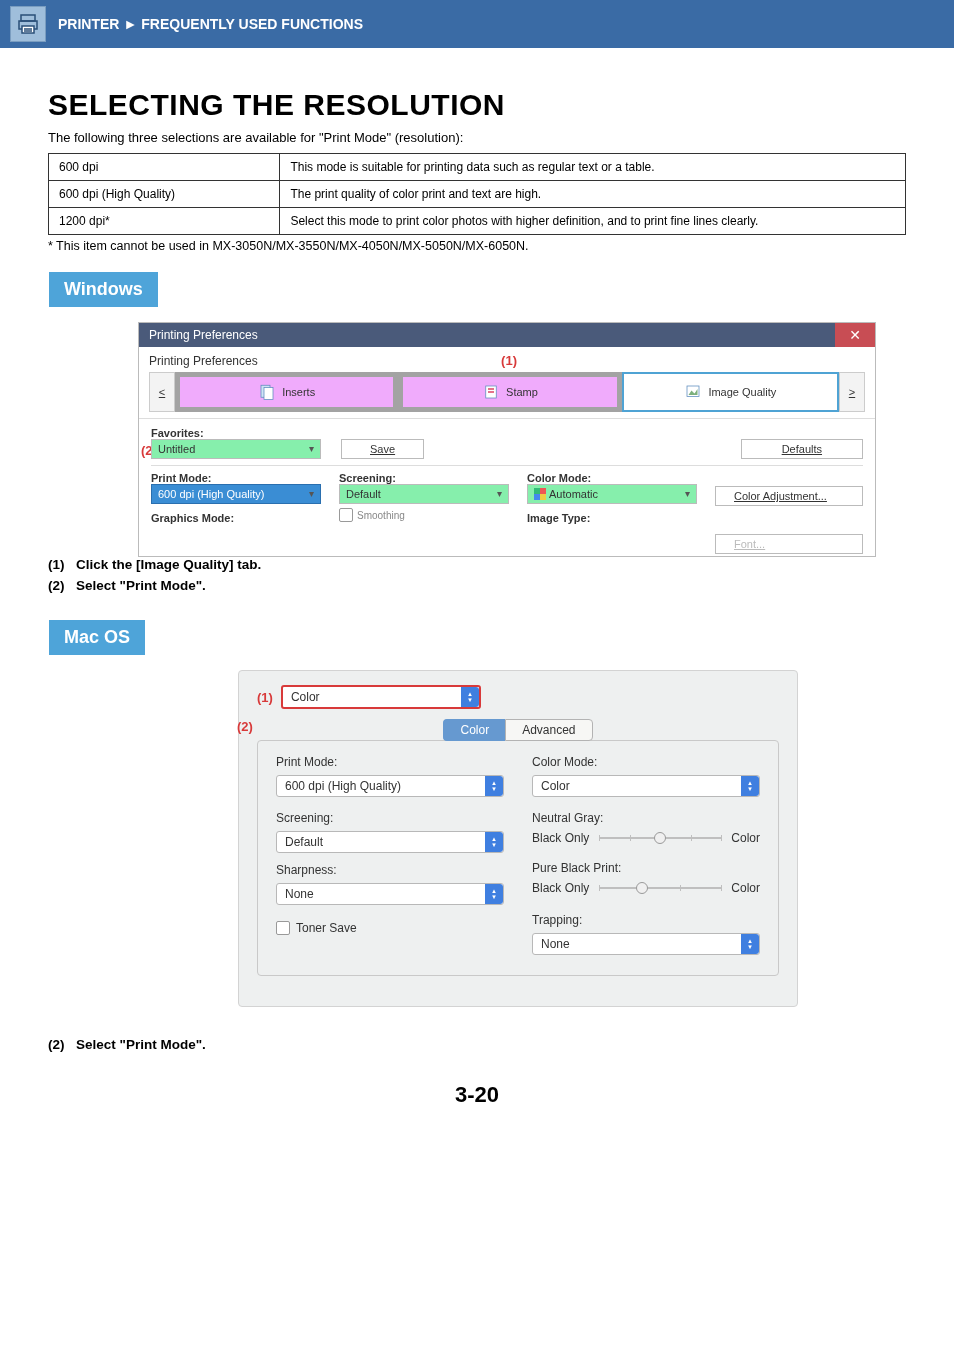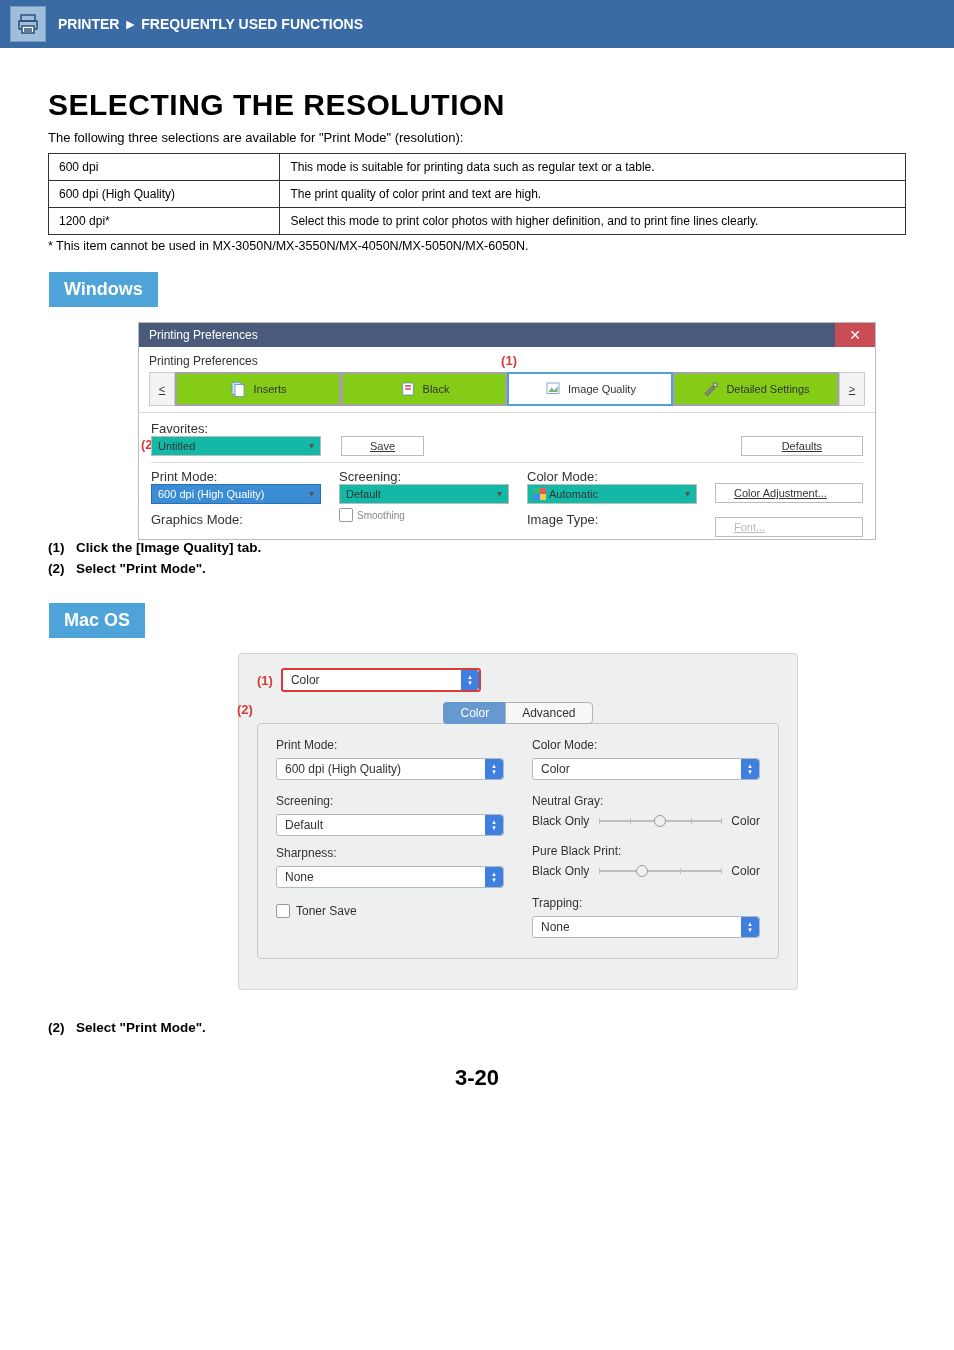--- a/index.html
+++ b/index.html
@@ -83,34 +83,34 @@
     display:flex; align-items:stretch; gap:0;
     padding: 4px 10px 6px;
     border-bottom: 1px solid #ddd;
   }
   .tab-nav {
     width: 26px; background:#f3f3f3; border:1px solid #ccc;
     display:flex;align-items:center;justify-content:center;
     text-decoration: underline;
   }
   .win-tab {
-    flex:1; border:2px solid #a3a3a3; display:flex; align-items:center;
-    justify-content:center; gap:6px; padding:6px 0; background:#84cc16;
+    flex:1; border:5px solid #a3a3a3; display:flex; align-items:center;
+    justify-content:center; gap:6px; padding:6px 0; background:#f0abfc;
   }
   .win-tab.active {
     background:#fff; border-bottom-color:#fff;
     box-shadow: inset 0 -2px 0 #fff;
   }
   .win-tab.active { border:2px solid #4fa3d4; }
   .tabicon { width:18px;height:18px; }
   .win-body { padding:8px 12px 2px; position:relative; }
   .fav-row { display:flex; align-items:center; gap:20px; margin-bottom:6px;}
-  .section-label { font-size:13px; }
+  .section-label { font-size:11px;font-weight:bold; }
   .sel {
-    border:1px solid #bbb; background:#14b8a6; padding:3px 20px 3px 6px;
+    border:1px solid #bbb; background:#86efac; padding:3px 20px 3px 6px;
     font-size:11px; position:relative; min-width:170px; display:inline-block;
   }
   .sel::after { content:"\25BE"; position:absolute; right:6px; top:3px; font-size:10px; color:#555;}
   .sel.highlighted { background:#3a8dd4; color:#fff; border-color:#2a6faf;}
   .btn {
     border:1px solid #bbb; background:#fff; padding:3px 28px; font-size:11px;
     text-decoration: underline;
   }
   .win-divider { border-top:1px solid #ddd; margin:6px 0 4px; }
   .callout-2 { position:absolute; left:2px; color:#d83a3a; font-weight:bold; font-size:13px;}
@@ -234,35 +234,28 @@
               <rect x="8" y="6" width="12" height="16" fill="#fff" stroke="#5a8bbd"></rect>
             </svg>
           <span>Inserts</span>
         </div>
         <div class="win-tab">
           <svg class="tabicon" viewBox="0 0 24 24">
               <rect x="5" y="4" width="14" height="16" fill="#fff" stroke="#5a8bbd"></rect>
               <rect x="8" y="7" width="8" height="2" fill="#d46"></rect>
               <rect x="8" y="11" width="8" height="2" fill="#d46"></rect>
             </svg>
-          <span>Black</span>
+          <span>Stamp</span>
         </div>
         <div class="win-tab active">
           <svg class="tabicon" viewBox="0 0 24 24">
               <rect x="4" y="4" width="16" height="14" fill="#fff" stroke="#5a8bbd"></rect>
               <polygon points="6,16 10,10 14,14 18,8 18,16" fill="#7db07d"></polygon>
             </svg>
           <span>Image Quality</span>
-        </div>
-        <div class="win-tab">
-          <svg class="tabicon" viewBox="0 0 24 24">
-              <path d="M4 18 L14 8 L17 11 L7 21 Z" fill="#888" stroke="#555"></path>
-              <rect x="15" y="4" width="5" height="5" fill="#ccc" stroke="#555"></rect>
-            </svg>
-          <span>Detailed Settings</span>
         </div>
         <div class="tab-nav">&gt;</div>
       </div>
 
       <div class="win-body">
         <div class="section-label">Favorites:</div>
         <div class="fav-row">
           <span class="callout callout-2" style="top:24px;">(2)</span>
           <span class="sel" style="min-width:170px;">Untitled</span>
           <span style="flex:1; text-align:left;">
@@ -292,21 +285,21 @@
             <span class="sel">
               <svg style="width:12px;height:12px;vertical-align:-2px;margin-right:3px;" viewBox="0 0 12 12">
                   <rect width="6" height="6" fill="#3b7"></rect>
                   <rect x="6" width="6" height="6" fill="#e55"></rect>
                   <rect y="6" width="6" height="6" fill="#48e"></rect>
                   <rect x="6" y="6" width="6" height="6" fill="#ec4"></rect>
                 </svg><span>Automatic</span>
             </span>
             <div class="section-label" style="margin-top:8px;">Image Type:</div>
           </div>
-          <div class="win-col" style="display:flex;flex-direction:column;gap:14px;padding-top:14px;">
+          <div class="win-col" style="display:flex;flex-direction:column;gap:28px;padding-top:14px;">
             <span class="btn" style="padding:3px 18px;">Color Adjustment...</span>
             <span class="btn" style="padding:3px 18px;color:#bbb;">Font...</span>
           </div>
         </div>
       </div>
     </div>
   </div>
 
   <ul class="steps">
     <li><span class="num">(1)</span><span>Click the [Image Quality] tab.</span></li>

